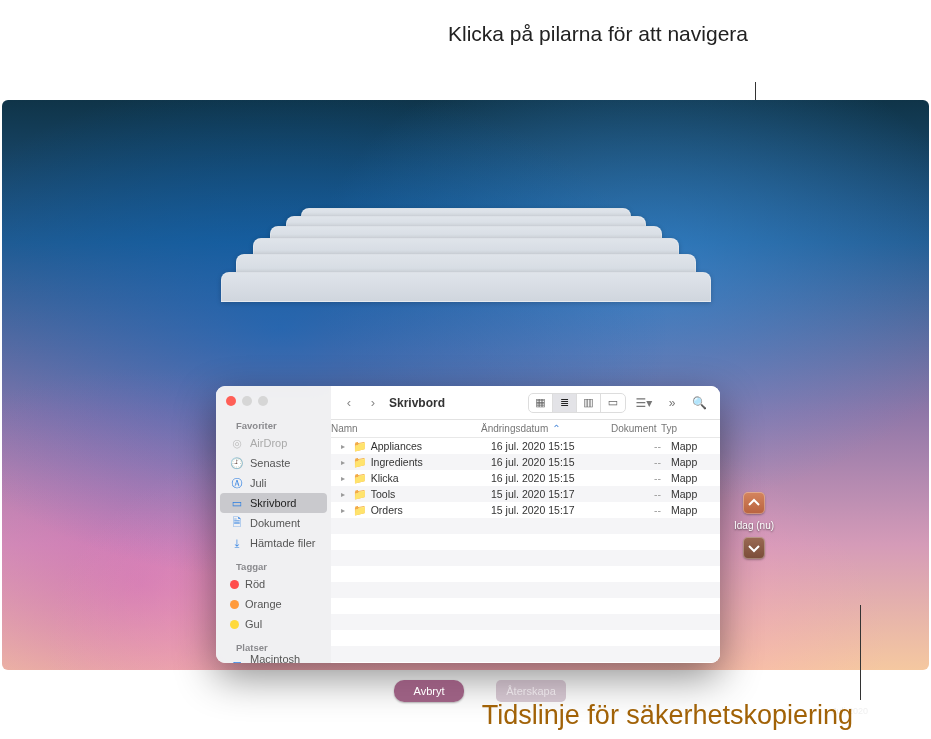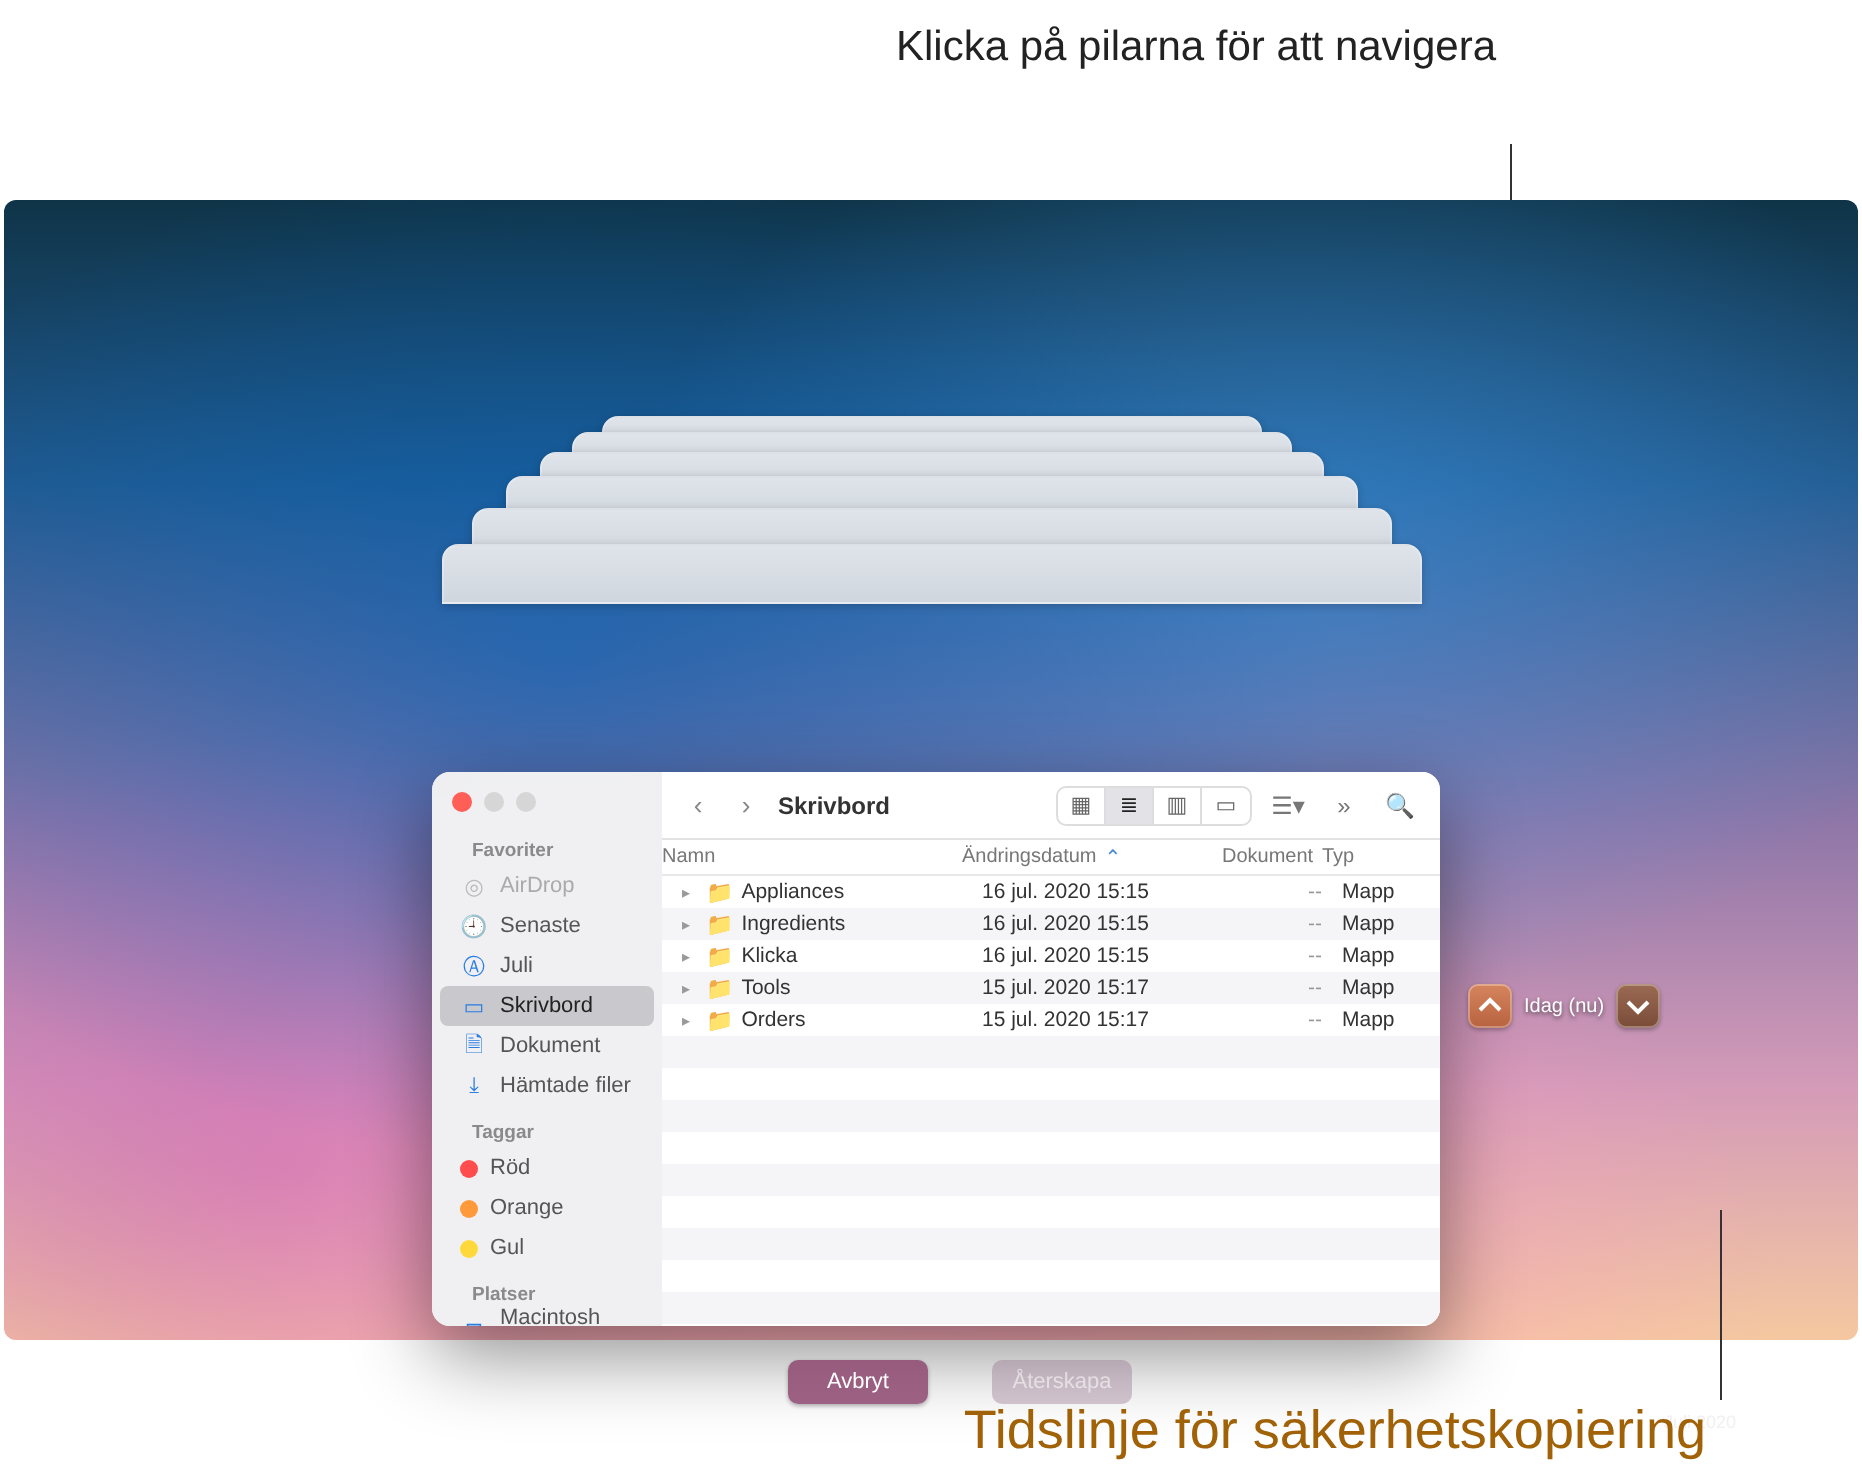--- a/index.html
+++ b/index.html
@@ -8,21 +8,21 @@
     height: 739px;
     font-family: -apple-system, "Helvetica Neue", Arial, sans-serif;
     background: #fff;
     position: relative;
     overflow: hidden;
   }
 
   
   .callout-top {
     position: absolute;
-    top: 10px;
+    top: 20px;
     right: 183px;
     text-align: right;
     font-size: 21px;
     color: #222;
     line-height: 1.35;
   }
   .callout-top .leader {
     position: absolute;
     right: -8px;
     top: 62px;
@@ -198,21 +198,21 @@
   .disclose { color:#999; font-size:8px; width:8px; }
   .folder-ic { color:#3e9ef0; font-size:11px; }
   .muted { color:#999; text-align:right; padding-right:10px; }
 
   
   .tm-controls {
     position: absolute;
     left: 732px;
     top: 392px;
     display: flex;
-    flex-direction: row;
+    flex-direction: column;
     align-items: center;
     gap: 6px;
   }
   .tm-arrow {
     width: 22px; height: 22px;
     border-radius: 5px;
     background: linear-gradient(#d5855e,#b8623f);
     box-shadow: inset 0 0 0 1px rgba(255,255,255,.3), 0 1px 2px rgba(0,0,0,.3);
     display:flex; align-items:center; justify-content:center;
     color:#fff;
@@ -230,21 +230,21 @@
     gap: 32px;
   }
   .pill {
     min-width: 70px;
     height: 22px;
     border-radius: 5px;
     font-size: 11px;
     display:flex; align-items:center; justify-content:center;
     color:#fff;
   }
-  .pill.cancel { background: rgba(140,70,110,.85); box-shadow:0 1px 2px rgba(0,0,0,.3); }
+  .pill.cancel { background: rgba(140,70,110,.85); box-shadow:0 1px 2px rgba(0,0,0,.3);border-radius:10px; }
   .pill.restore { background: rgba(140,100,130,.35); color:rgba(255,255,255,.55); }
 
   
   .timeline {
     position: absolute;
     right: 6px;
     top: 596px;
     width: 70px;
     color:#fff;
     font-size:9px;

